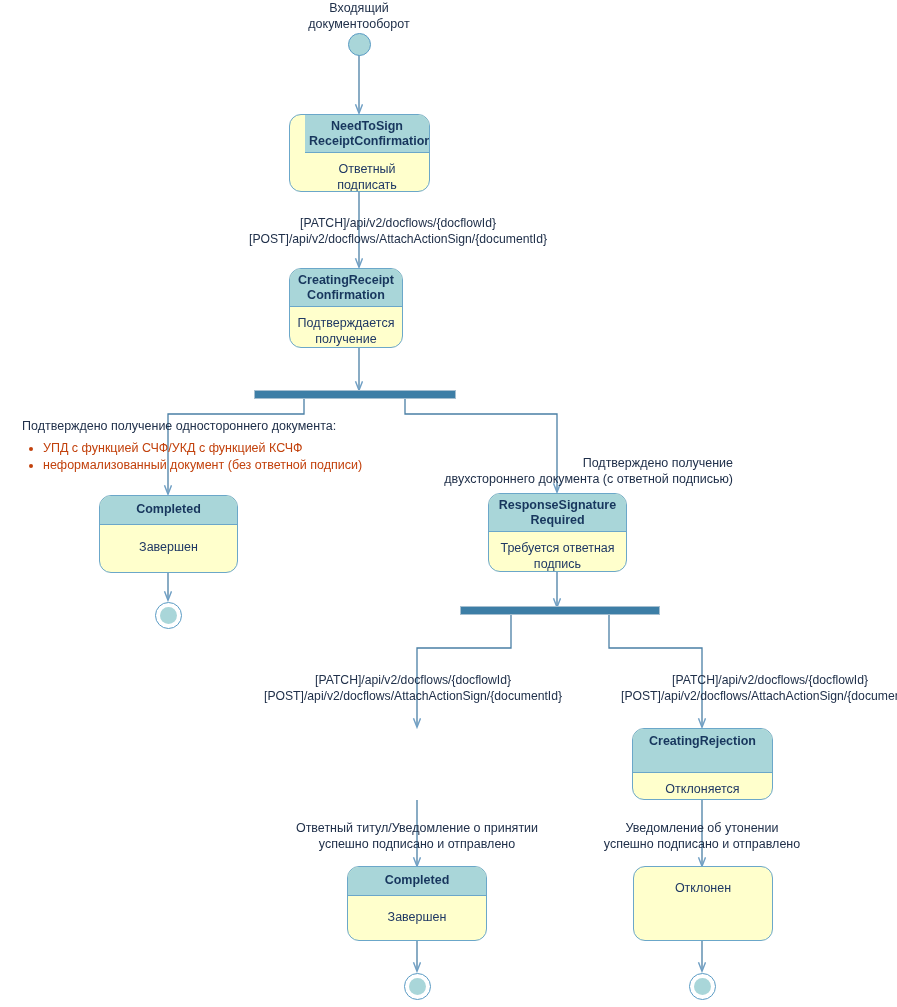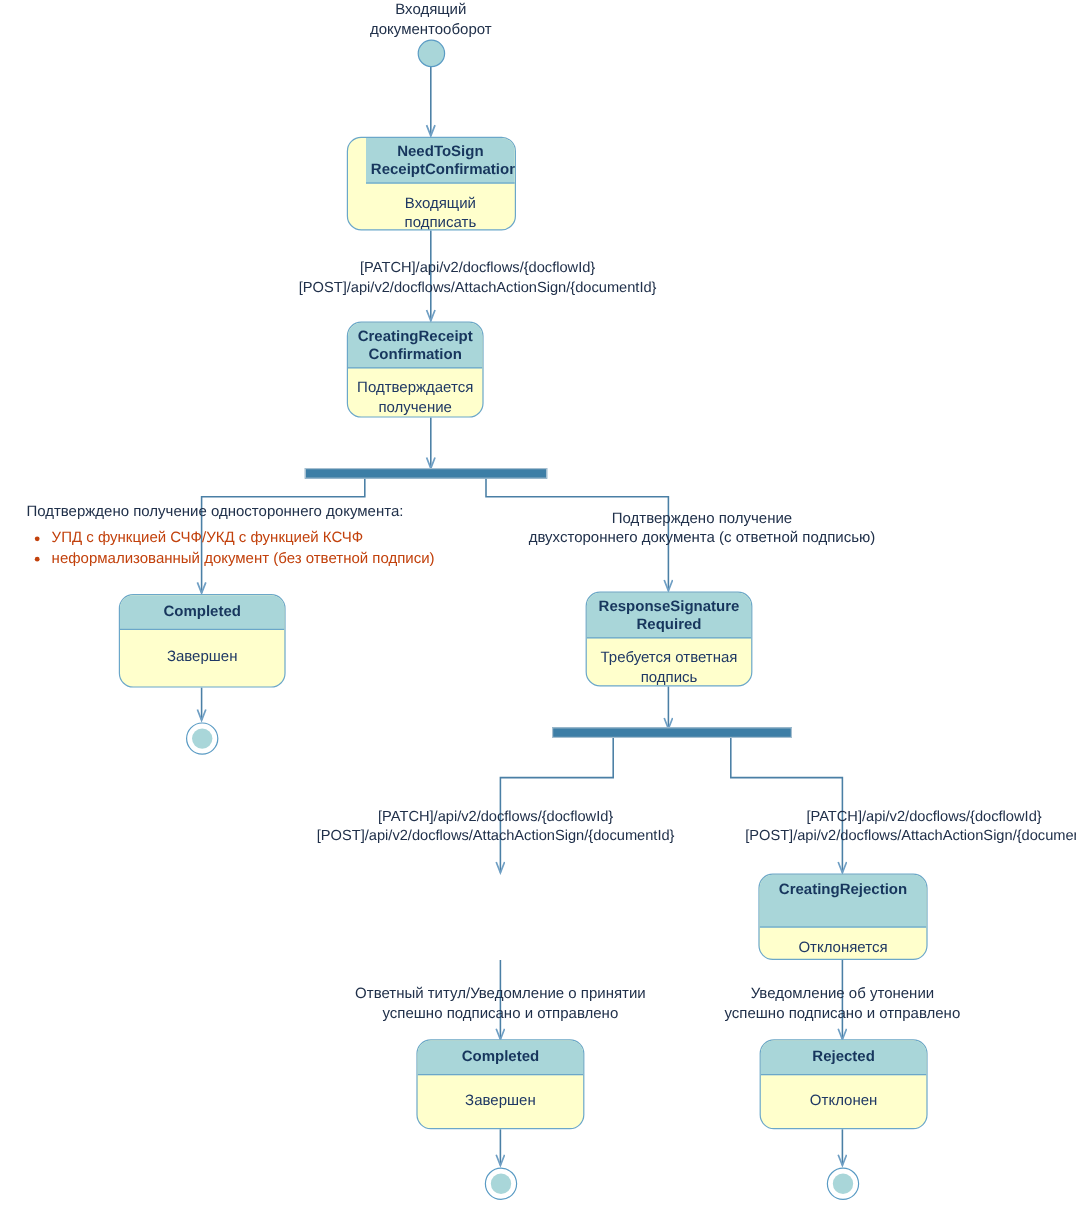--- a/index.html
+++ b/index.html
@@ -175,21 +175,21 @@
 
   <div class="start-node" style="left:348px; top:33px;"></div>
 
 
   <div class="state" style="left:289px; top:114px; width:141px; height:78px;padding-left:15px;">
     <div class="hdr">
       <div>NeedToSign</div>
       <div>ReceiptConfirmation</div>
     </div>
     <div class="body">
-      <div>Входящий подписать</div>
+      <div>Ответный подписать</div>
       <div>ИОП</div>
     </div>
   </div>
 
   <div class="label api" style="left:249px; top:215px;">
     <div>[PATCH]/api/v2/docflows/{docflowId}</div>
     <div>[POST]/api/v2/docflows/AttachActionSign/{documentId}</div>
   </div>
 
   <div class="state" style="left:289px; top:268px; width:114px; height:80px;">
@@ -206,21 +206,21 @@
   <div class="fork-bar" style="left:254px; top:390px; width:202px;"></div>
 
   <div class="label left-block dark" style="left:22px; top:418px; width:330px;">
     <div>Подтверждено получение одностороннего документа:</div>
   </div>
   <ul class="bullets" style="left:26px; top:440px;">
     <li>УПД с функцией СЧФ/УКД с функцией КСЧФ</li>
     <li>неформализованный документ (без ответной подписи)</li>
   </ul>
 
-  <div class="label dark" style="left:437px; top:424px; width:296px;">
+  <div class="label dark" style="left:437px; top:455px; width:296px;text-align:right;">
     <div>Подтверждено получение</div>
     <div>двухстороннего документа (с ответной подписью)</div>
   </div>
 
   <div class="state" style="left:99px; top:495px; width:139px; height:78px;">
     <div class="hdr" style="padding-top:6px; padding-bottom:7px;">
       <div>Completed</div>
     </div>
     <div class="body" style="padding-top:14px;">
       <div>Завершен</div>
@@ -275,23 +275,20 @@
   <div class="state" style="left:347px; top:866px; width:140px; height:75px;">
     <div class="hdr" style="padding-top:6px; padding-bottom:7px;">
       <div>Completed</div>
     </div>
     <div class="body" style="padding-top:13px;">
       <div>Завершен</div>
     </div>
   </div>
 
   <div class="state" style="left:633px; top:866px; width:140px; height:75px;">
-    <div class="hdr" style="padding-top:6px; padding-bottom:7px;">
-      <div>Rejected</div>
-    </div>
     <div class="body" style="padding-top:13px;">
       <div>Отклонен</div>
     </div>
   </div>
 
   <div class="end-node" style="left:404px; top:973px;"></div>
   <div class="end-node" style="left:689px; top:973px;"></div>
 
 </div>
 

